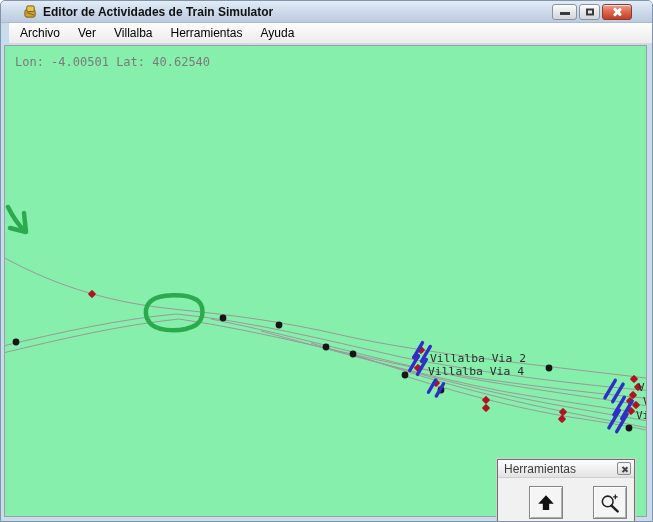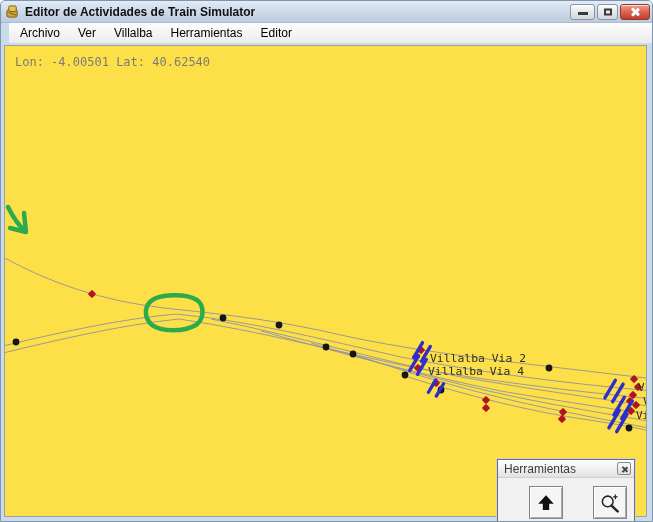--- a/index.html
+++ b/index.html
@@ -5,21 +5,21 @@
   * { margin:0; padding:0; box-sizing:border-box; }
   html,body { width:653px; height:522px; }
   body { font-family:"Liberation Sans", sans-serif; background:#fff; }
 
   .window { position:relative; width:653px; height:522px; overflow:hidden;
             background:#c9dcec; border:1px solid #7e95ab; border-radius:5px 5px 0 0; }
 
   
   .titlebar { position:absolute; left:0; top:0; width:653px; height:22px;
               background:linear-gradient(#e3ecf7, #cfdcec 45%, #bccbdf);
-              display:flex; align-items:center; padding:0 4px;
+              display:flex; align-items:center; padding:0 22px;
               border-bottom:1px solid #a9bccf; border-radius:4px 4px 0 0; }
   .app-icon { width:15px; height:15px; margin-right:5px; flex:0 0 auto; }
   .title-text { font-size:12px; font-weight:600; color:#111; flex:1 1 auto;
                 white-space:nowrap; overflow:hidden; }
   .winbtns { display:flex; gap:2px; align-items:center; }
   .winbtn { height:16px; border-radius:3px; position:relative;
             border:1px solid #8a94a0; box-shadow:inset 0 1px 0 rgba(255,255,255,.7); }
   .winbtn.min, .winbtn.max { width:25px;
             background:linear-gradient(#fdfdfd, #e7e9ec 45%, #d3d6da); }
   .winbtn.max { width:21px; }
@@ -38,21 +38,21 @@
 
   
   .menubar { position:absolute; left:0; top:22px; width:653px; height:21px;
              background:linear-gradient(#fdfdfd, #ececec);
              display:flex; align-items:center; padding-left:2px;
              border-bottom:1px solid #d8d8d8;margin-left:8px; }
   .menu-item { font-size:12px; color:#000; padding:2px 9px; cursor:default; }
 
   
   .canvas { position:absolute; left:3px; top:44px; width:643px; height:472px;
-            background:#fde047; border:1px solid #9aa0a6; }
+            background:#86efac; border:1px solid #9aa0a6; }
   .canvas svg { position:absolute; left:0; top:0; }
   .coords { position:absolute; left:10px; top:9px;
             font-family:"DejaVu Sans Mono", monospace; font-size:12px;
             color:#7b7b7b; white-space:pre; }
   text.track-label { font-family:"DejaVu Sans Mono", monospace; font-size:11px;
                      fill:#2b2b2b; }
 
   
   .palette { position:absolute; left:496px; top:458px; width:138px; height:70px;
              background:#f1f1f1; border:1px solid #6f6f6f; box-shadow:0 0 0 1px #d0d0d0; }
@@ -94,21 +94,21 @@
           <span class="glyph-close"></span>
         </span>
     </span>
   </div>
 
   <div class="menubar">
     <span class="menu-item">Archivo</span>
     <span class="menu-item">Ver</span>
     <span class="menu-item">Villalba</span>
     <span class="menu-item">Herramientas</span>
-    <span class="menu-item">Editor</span>
+    <span class="menu-item">Ayuda</span>
   </div>
 
   <div class="canvas">
     <div class="coords">Lon: -4.00501 Lat: 40.62540</div>
 
     <svg id="track-svg" width="641" height="470" viewBox="4 45 641 470">
 
       <g stroke="#9a9a9a" stroke-width="1" fill="none">
         <path d="M 2,256 C 60,288 115,302 172,308 C 230,314 280,320 340,334 C 420,352 520,362 653,378"></path>
         <path d="M 2,345 C 60,331 120,318 175,313 C 250,320 320,338 400,356 C 480,372 580,384 653,390"></path>

